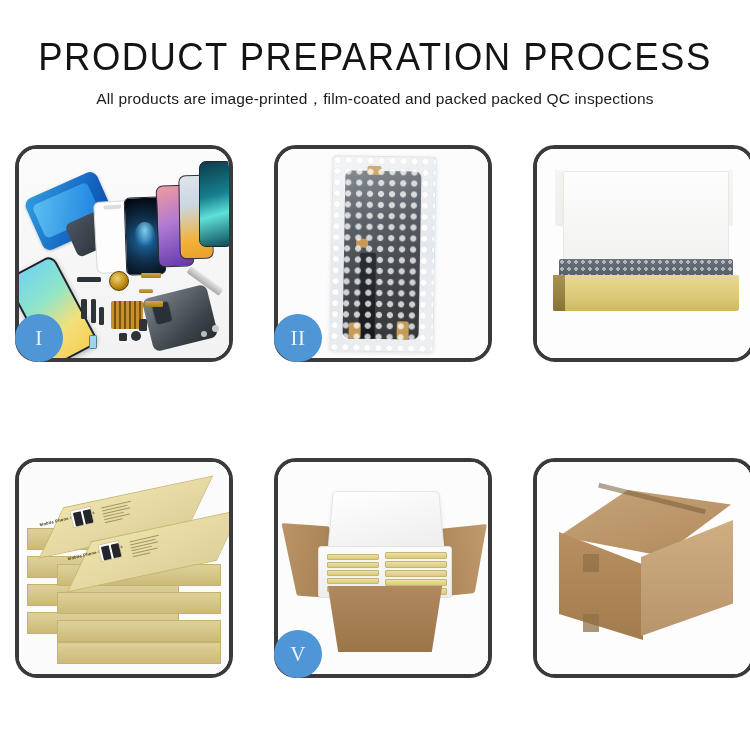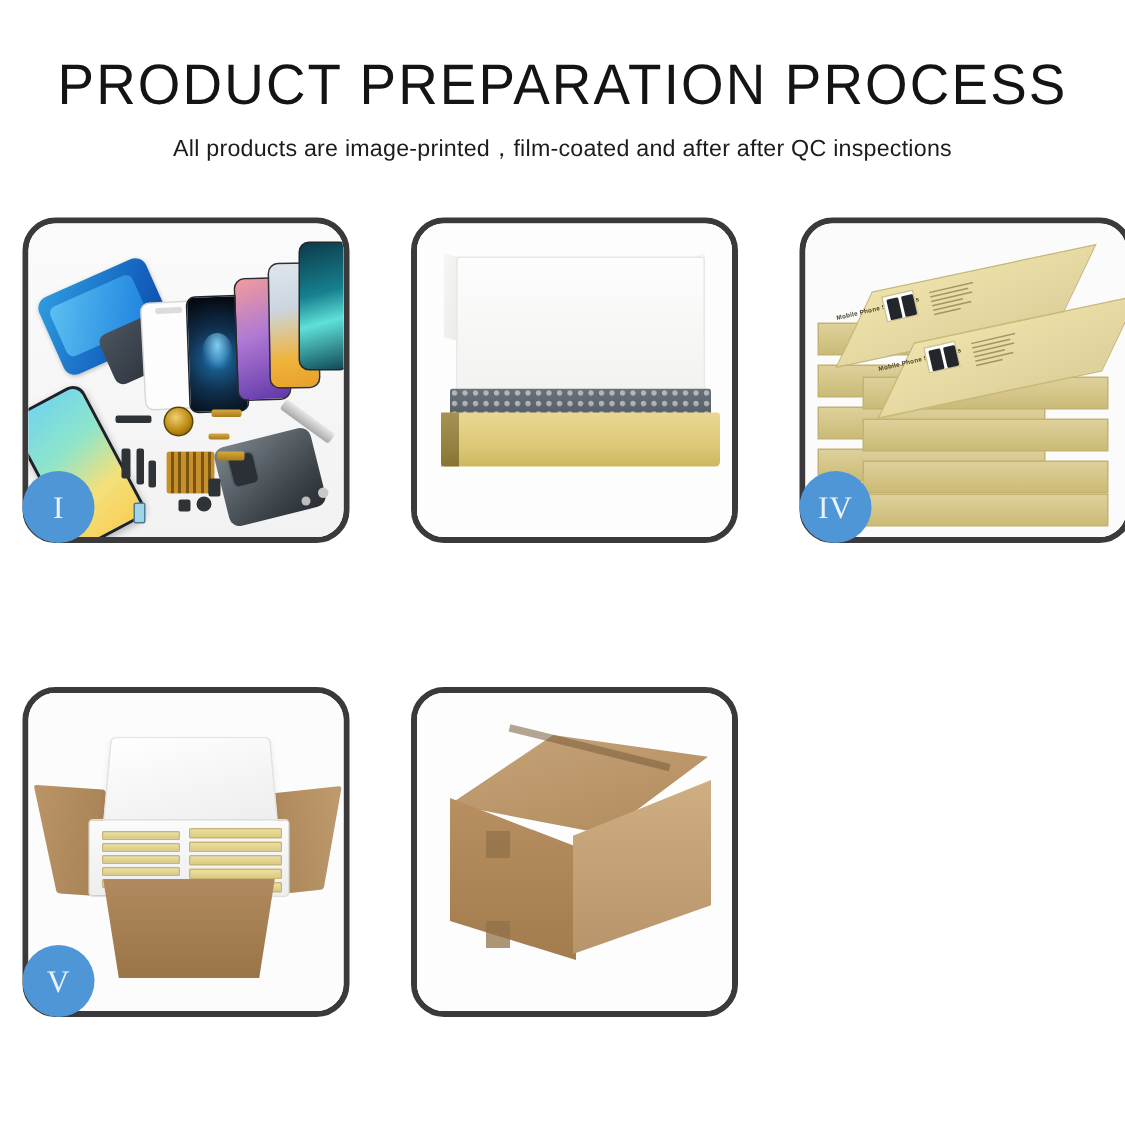--- a/index.html
+++ b/index.html
@@ -294,21 +294,21 @@
     background:rgba(120,92,58,.55);
     transform:rotate(14deg);
   }
   .c-tape { position:absolute; width:16px; height:18px; background:rgba(145,114,72,.75); }
 </style>
 </head>
 <body>
 
 <div class="header">
   <div class="title">PRODUCT PREPARATION PROCESS</div>
-  <div class="subtitle">All products are image-printed，film-coated and after after QC inspections</div>
+  <div class="subtitle">All products are image-printed，film-coated and packed packed QC inspections</div>
 </div>
 
 <div class="grid">
 
   <div class="panel p1">
     <div class="panel-inner">
       <div class="scene">
         <div class="phone ph-a"></div>
         <div class="phone ph-b"></div>
         <div class="phone ph-glass"></div>
@@ -332,20 +332,35 @@
         <div class="chip dark" style="left:120px;top:170px;width:8px;height:12px;"></div>
         <div class="chip" style="left:70px;top:186px;width:8px;height:14px;background:#9fd4ea;border:1px solid #4d7d92;"></div>
         <div class="screwdriver"></div>
         <div class="chip" style="right:10px;top:176px;width:7px;height:7px;border-radius:50%;background:#c9c9c9;"></div>
         <div class="chip" style="right:22px;top:182px;width:6px;height:6px;border-radius:50%;background:#bdbdbd;"></div>
       </div>
     </div>
     <div class="badge">I</div>
   </div>
 
+  <div class="panel p2">
+    <div class="panel-inner">
+      <div class="scene">
+        <div class="bubblebag">
+          <div class="lcd"></div>
+          <div class="flex"></div>
+          <div class="tab-g" style="left:18px;top:166px;width:12px;height:16px;"></div>
+          <div class="tab-g" style="left:66px;top:164px;width:12px;height:18px;"></div>
+          <div class="tab-g" style="left:24px;top:82px;width:12px;height:9px;"></div>
+          <div class="bub-overlay"></div>
+        </div>
+      </div>
+    </div>
+    <div class="badge">II</div>
+  </div>
 
   <div class="panel p3">
     <div class="panel-inner">
       <div class="scene">
         <div class="lid-flapL"></div>
         <div class="lid-flapR"></div>
         <div class="lid-back"></div>
         <div class="foam-fill"></div>
         <div class="box-bottom"></div>
       </div>
@@ -408,21 +423,20 @@
             <span style="width:100%"></span>
               <span style="width:86%"></span>
               <span style="width:94%"></span>
             <span style="width:70%"></span>
               <span style="width:88%"></span>
               <span style="width:60%"></span>
           </div>
         </div>
       </div>
     </div>
-    <div class="badge">IV</div>
   </div>
 
   <div class="panel p5">
     <div class="panel-inner">
       <div class="scene">
         <div class="flapL"></div>
         <div class="flapR"></div>
         <div class="foam-lid"></div>
         <div class="foam-box">
           <div class="yrow" style="left:8px;top:7px;width:52px;height:6px;"></div>

